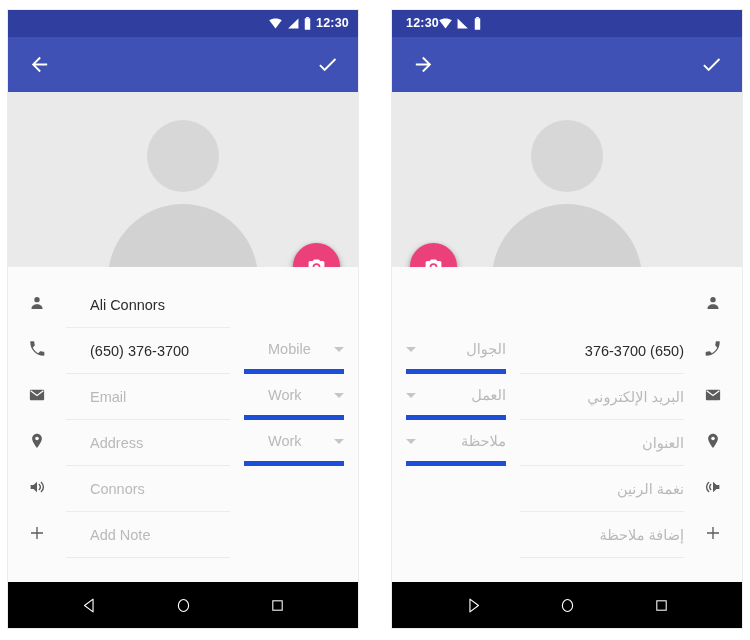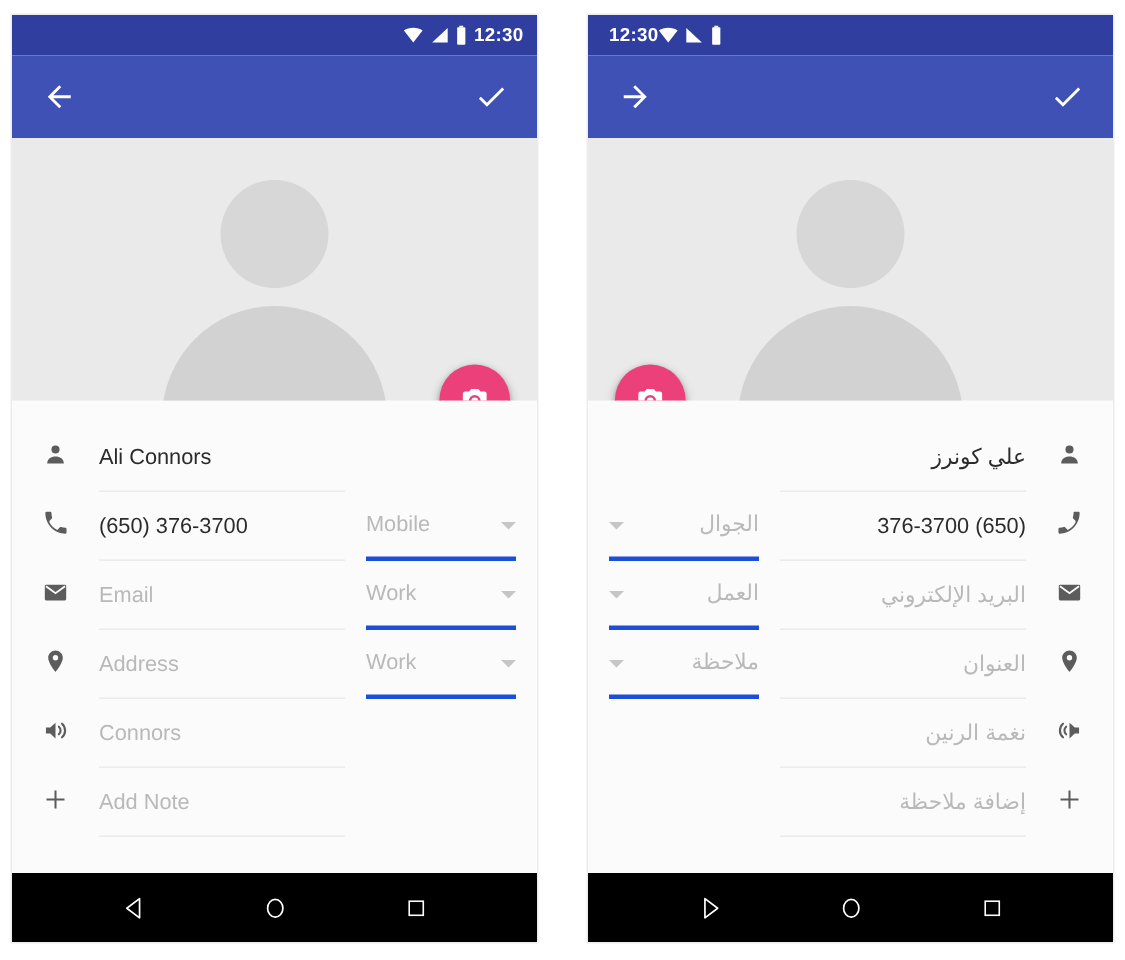--- a/index.html
+++ b/index.html
@@ -93,28 +93,28 @@
   .fields { flex:1 1 auto; display:flex; padding-right:14px; }
   .rtl .fields { padding-right:0; padding-left:14px; }
 
   .field {
     flex:1 1 auto; position:relative;
     border-bottom:1px solid #eceaea;
     height:45px; display:flex; align-items:center;
   }
   .field-text {
     font-size:14.5px; line-height:1;
-    color:#b9b9b9; white-space:nowrap;
+    color:#b9b9b9; white-space:nowrap;margin-left:24px;
   }
   .field-text.filled { color:#2b2b2b; }
   .rtl .field-text { direction:rtl; }
 
   .typefield {
     flex:0 0 100px; position:relative; margin-left:14px;
-    border-bottom:3px solid #1d4ed8;
+    border-bottom:5px solid #1d4ed8;
     height:45px; display:flex; align-items:center; justify-content:space-between;
   }
   .rtl .typefield { margin-left:0; margin-right:14px;align-items:center; }
   .typefield .field-text { font-size:14.5px; color:#b9b9b9; }
   .caret {
     width:0; height:0; border-left:5px solid transparent; border-right:5px solid transparent;
     border-top:5px solid #c6c6c6; margin-top:1px;
   }
   .typefield.empty { border-bottom:none; }
 
@@ -352,23 +352,20 @@
 
     <div class="form" id="form-rtl">
         <div class="row">
           <div class="row-icon">
             <svg viewBox="0 0 24 24" width="18" height="18">
               <circle cx="12" cy="7.5" r="3.6" fill="#5c5c5c"></circle>
               <path d="M4.6 20c0-4 3.4-6.2 7.4-6.2s7.4 2.2 7.4 6.2H4.6z" fill="#5c5c5c"></path>
             </svg>
           </div>
           <div class="fields">
-            <div class="field">
-              <span class="field-text filled">علي كونرز</span>
-            </div>
             <div class="typefield empty"></div>
           </div>
         </div>
         <div class="row">
           <div class="row-icon">
             <svg viewBox="0 0 24 24" width="18" height="18">
               <g transform="translate(24,0) scale(-1,1)">
                 <path d="M6.6 10.8c1.5 3 4 5.4 7 6.9l2.3-2.3c.3-.3.7-.4 1.1-.3 1.2.4 2.5.6 3.8.6.6 0 1 .4 1 1V20c0 .6-.4 1-1 1C11.2 21 3 12.8 3 2.6c0-.6.4-1 1-1h3.4c.6 0 1 .4 1 1 0 1.3.2 2.6.6 3.8.1.4 0 .8-.3 1.1l-2.1 2.3z" fill="#5c5c5c"></path>
               </g>
             </svg>

